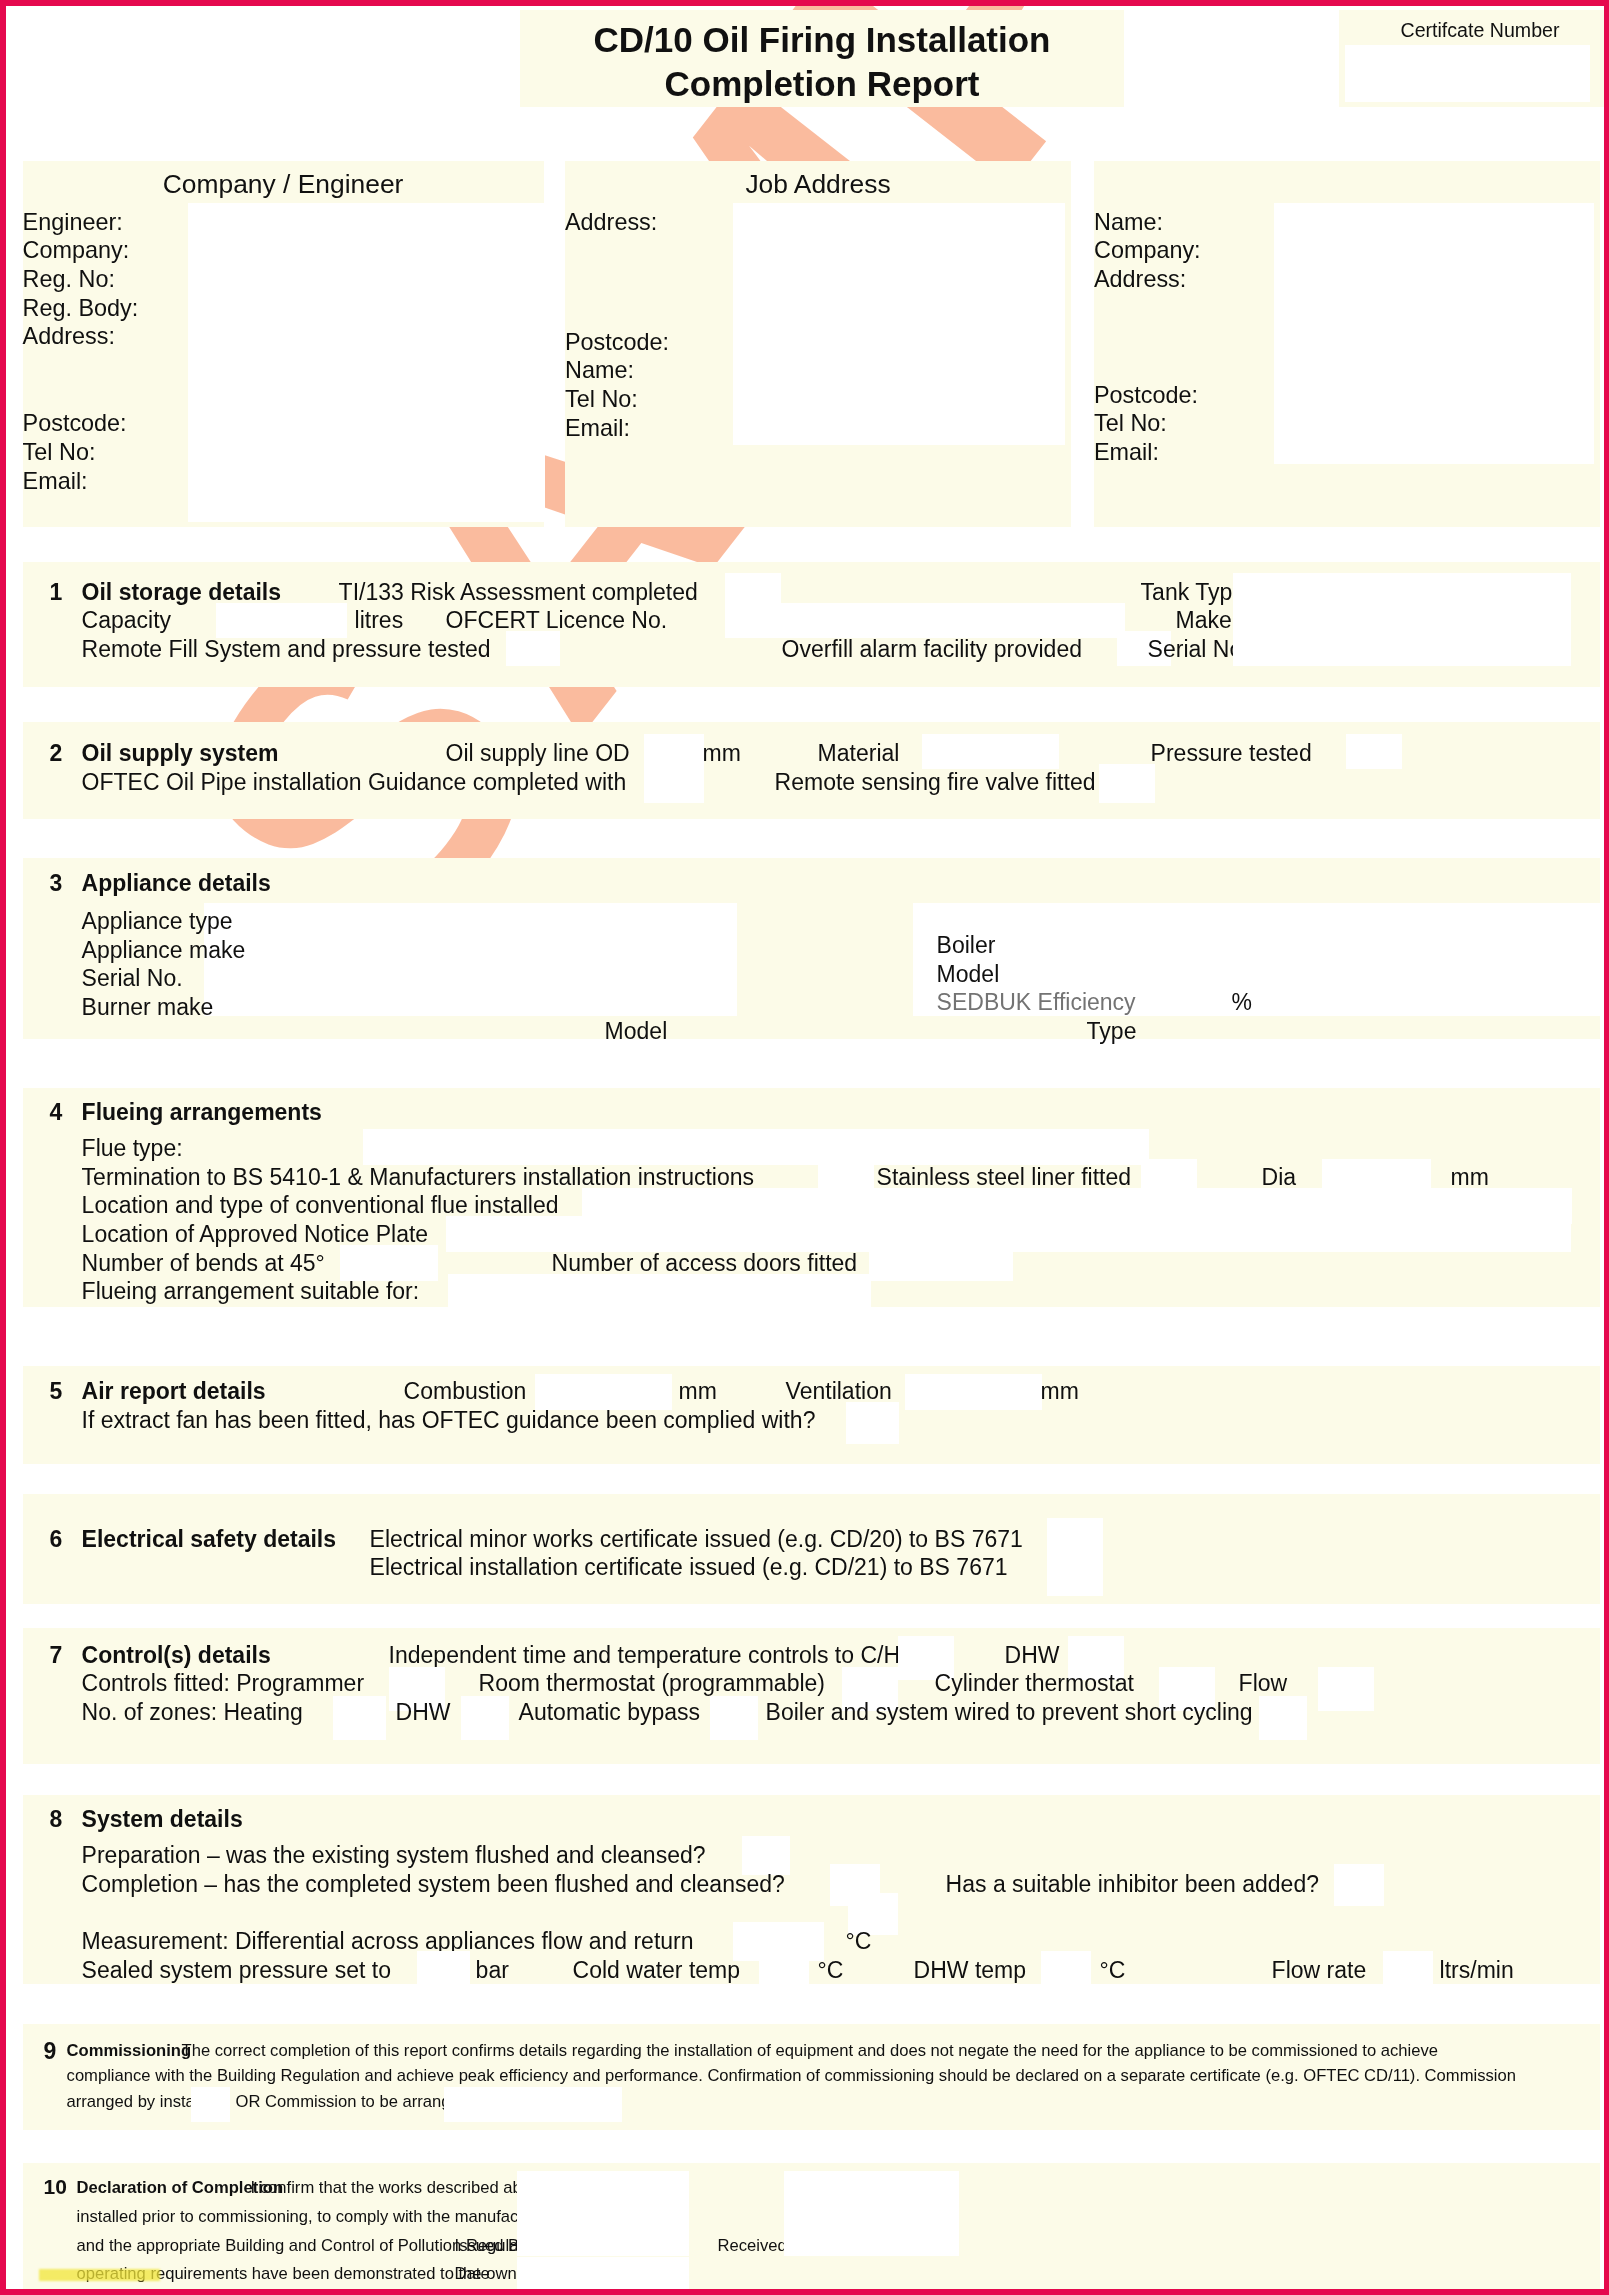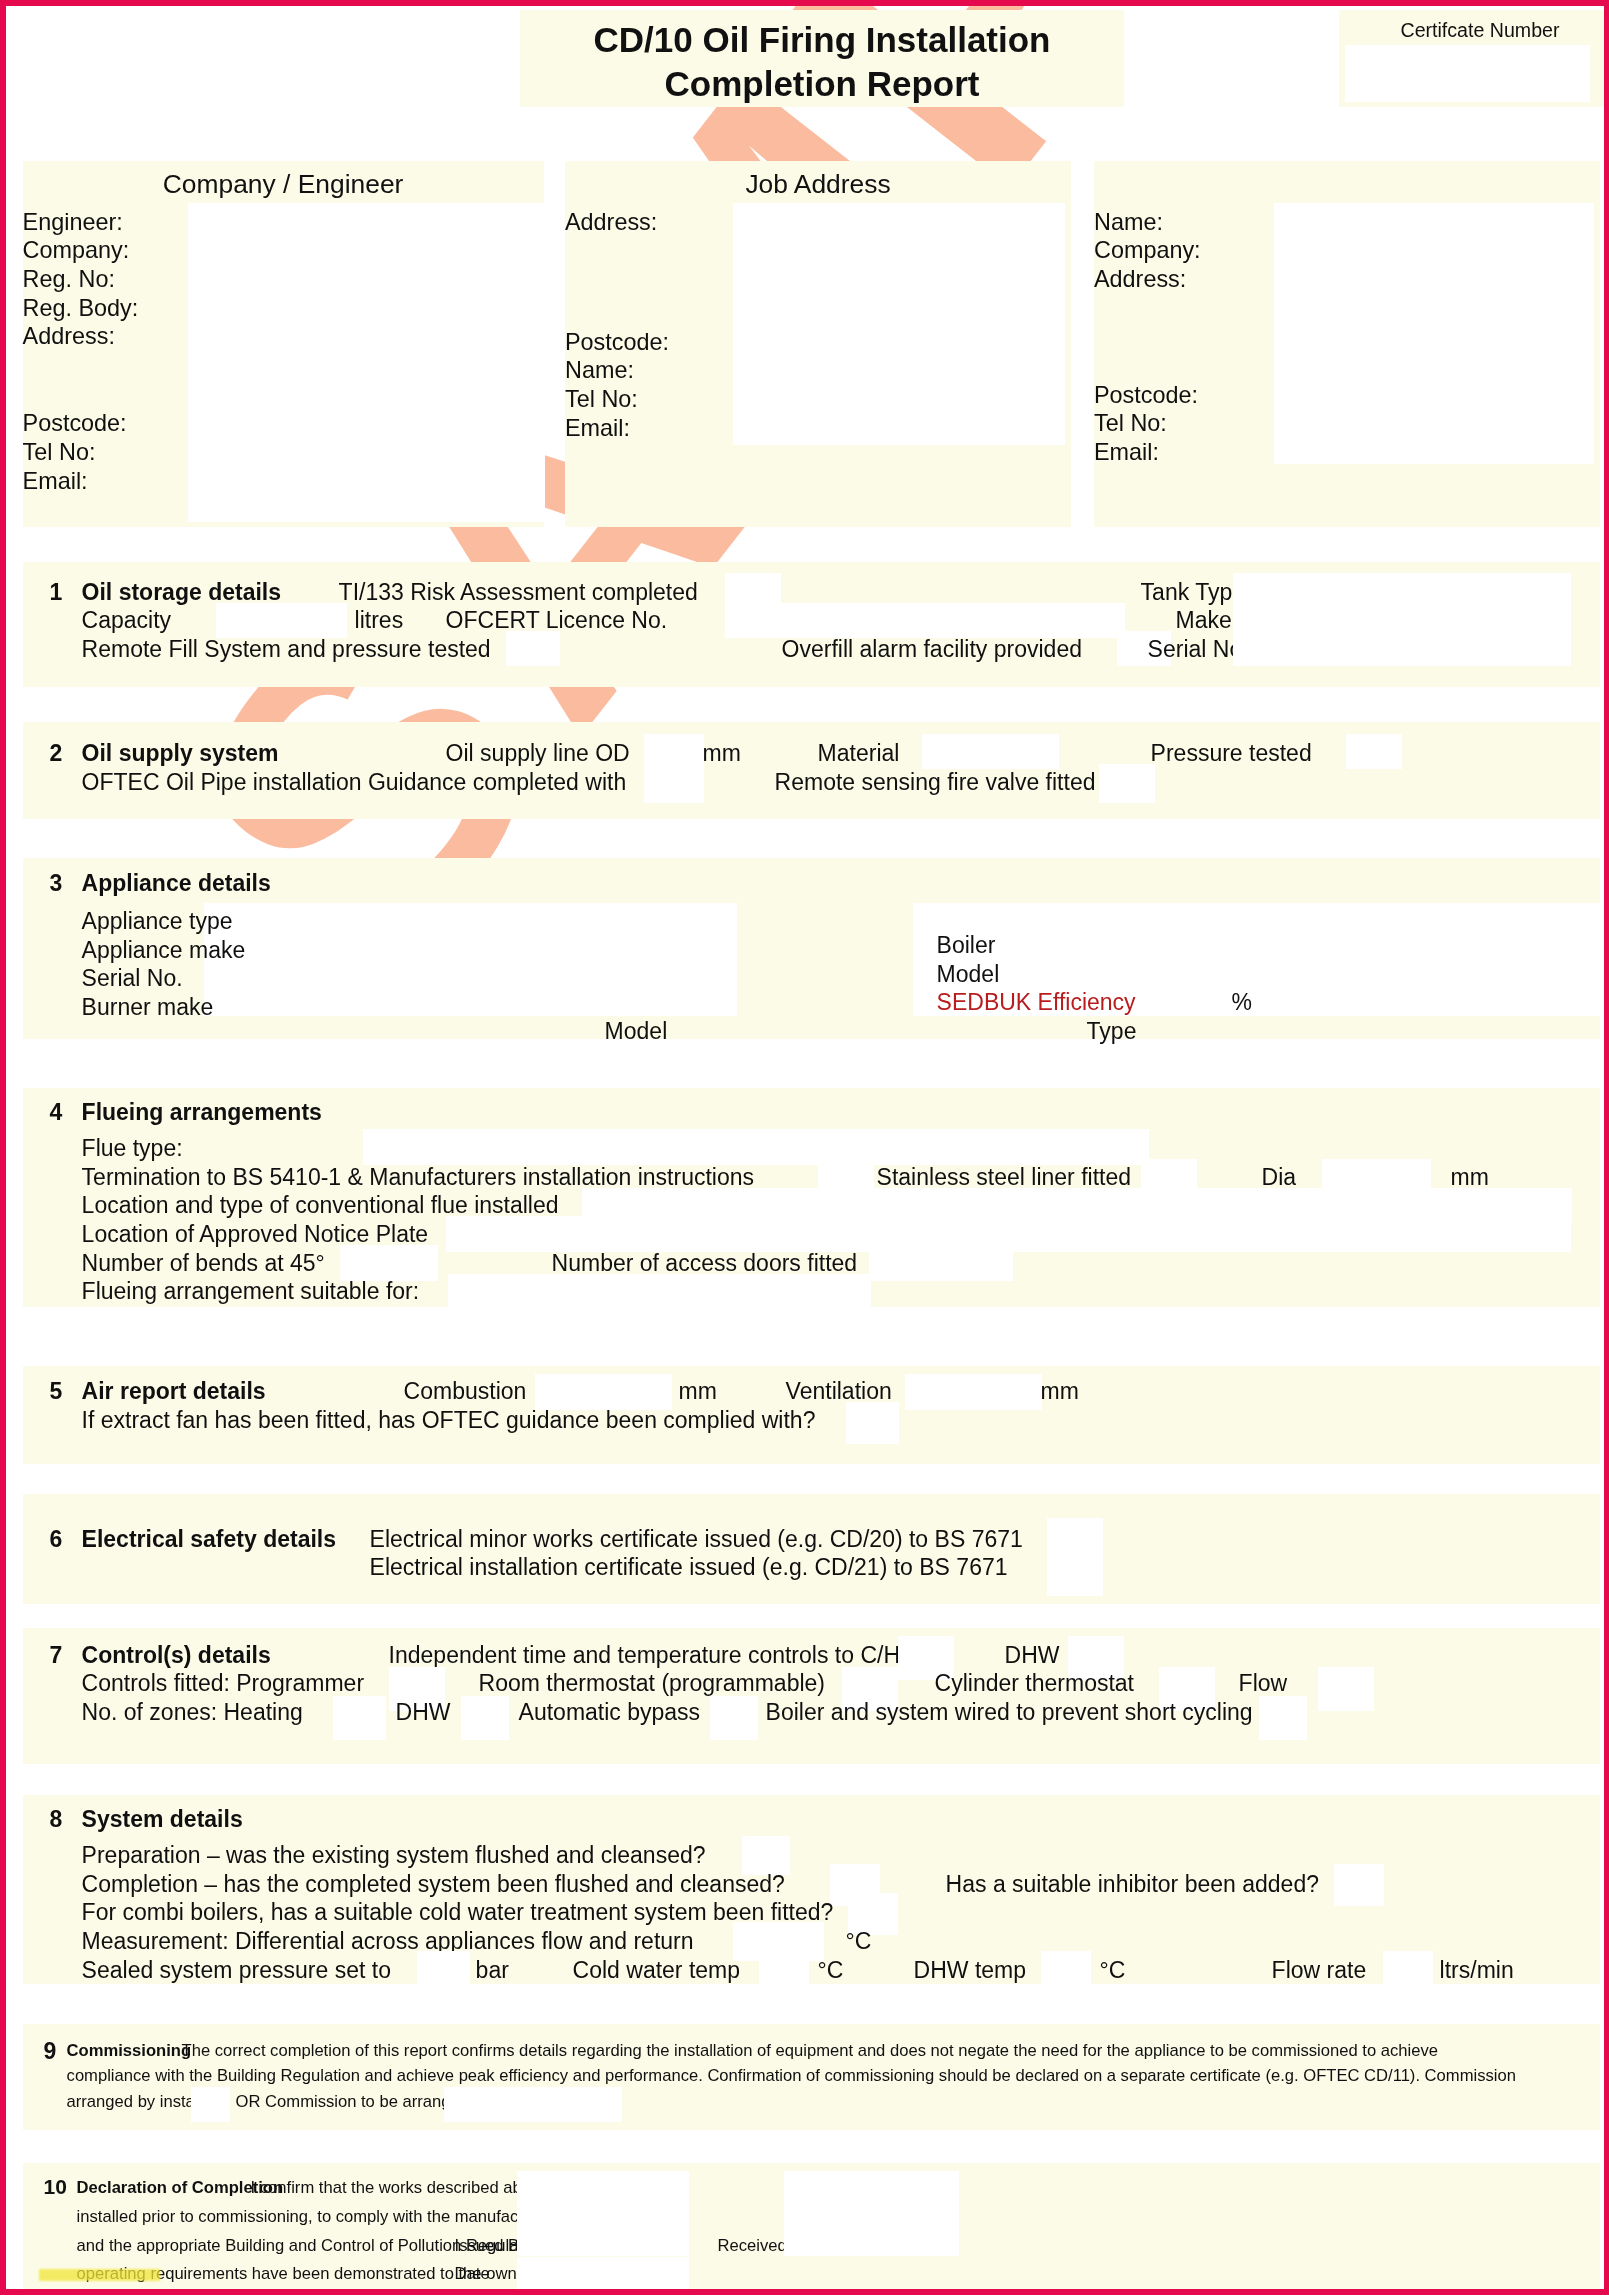--- a/index.html
+++ b/index.html
@@ -212,21 +212,21 @@
     <div class="field" style="left:181px;top:45px;width:533px;height:113px"></div>
     <div class="field" style="left:890px;top:45px;width:689px;height:113px"></div>
 
     <div class="lbl" style="left:59px;top:50px">Appliance type</div>
     <div class="lbl z10" style="left:914px;top:50px">Boiler</div>
 
     <div class="lbl" style="left:59px;top:79px">Appliance make</div>
     <div class="lbl z10" style="left:914px;top:79px">Model</div>
 
     <div class="lbl" style="left:59px;top:107px">Serial No.</div>
-    <div class="lbl z10" style="left:914px;top:107px;color:#b91c1c">SEDBUK Efficiency</div>
+    <div class="lbl z10" style="left:914px;top:107px;color:#737373">SEDBUK Efficiency</div>
     <div class="lbl z10" style="left:1209px;top:107px">%</div>
 
     <div class="lbl" style="left:59px;top:136px">Burner make</div>
     <div class="lbl z10" style="left:582px;top:136px">Model</div>
     <div class="lbl z10" style="left:1064px;top:136px">Type</div>
   </div>
 
   <div class="section" id="sec4">
     <div class="num" style="left:27px;top:10.6px">4</div>
     <div class="lbl bold" style="left:59px;top:10.6px">Flueing arrangements</div>
@@ -316,21 +316,20 @@
     <div class="lbl bold" style="left:59px;top:10.6px">System details</div>
 
     <div class="lbl" style="left:59px;top:47px">Preparation – was the existing system flushed and cleansed?</div>
     <div class="field" style="left:719px;top:41px;width:48px;height:39px"></div>
 
     <div class="lbl" style="left:59px;top:76px">Completion – has the completed system been flushed and cleansed?</div>
     <div class="field" style="left:807px;top:69px;width:50px;height:42px"></div>
     <div class="lbl" style="left:923px;top:76px">Has a suitable inhibitor been added?</div>
     <div class="field" style="left:1311px;top:69px;width:50px;height:42px"></div>
 
-    <div class="lbl" style="left:59px;top:104px">For combi boilers, has a suitable cold water treatment system been fitted?</div>
     <div class="field" style="left:825px;top:98px;width:50px;height:42px"></div>
 
     <div class="lbl" style="left:59px;top:133px">Measurement:   Differential across appliances flow and return</div>
     <div class="field" style="left:710px;top:127px;width:91px;height:39px"></div>
     <div class="lbl" style="left:823px;top:133px">°C</div>
 
     <div class="lbl" style="left:59px;top:162px">Sealed system pressure set to</div>
     <div class="field" style="left:394px;top:156px;width:53px;height:42px"></div>
     <div class="lbl" style="left:453px;top:162px">bar</div>
     <div class="lbl" style="left:550px;top:162px">Cold water temp</div>

